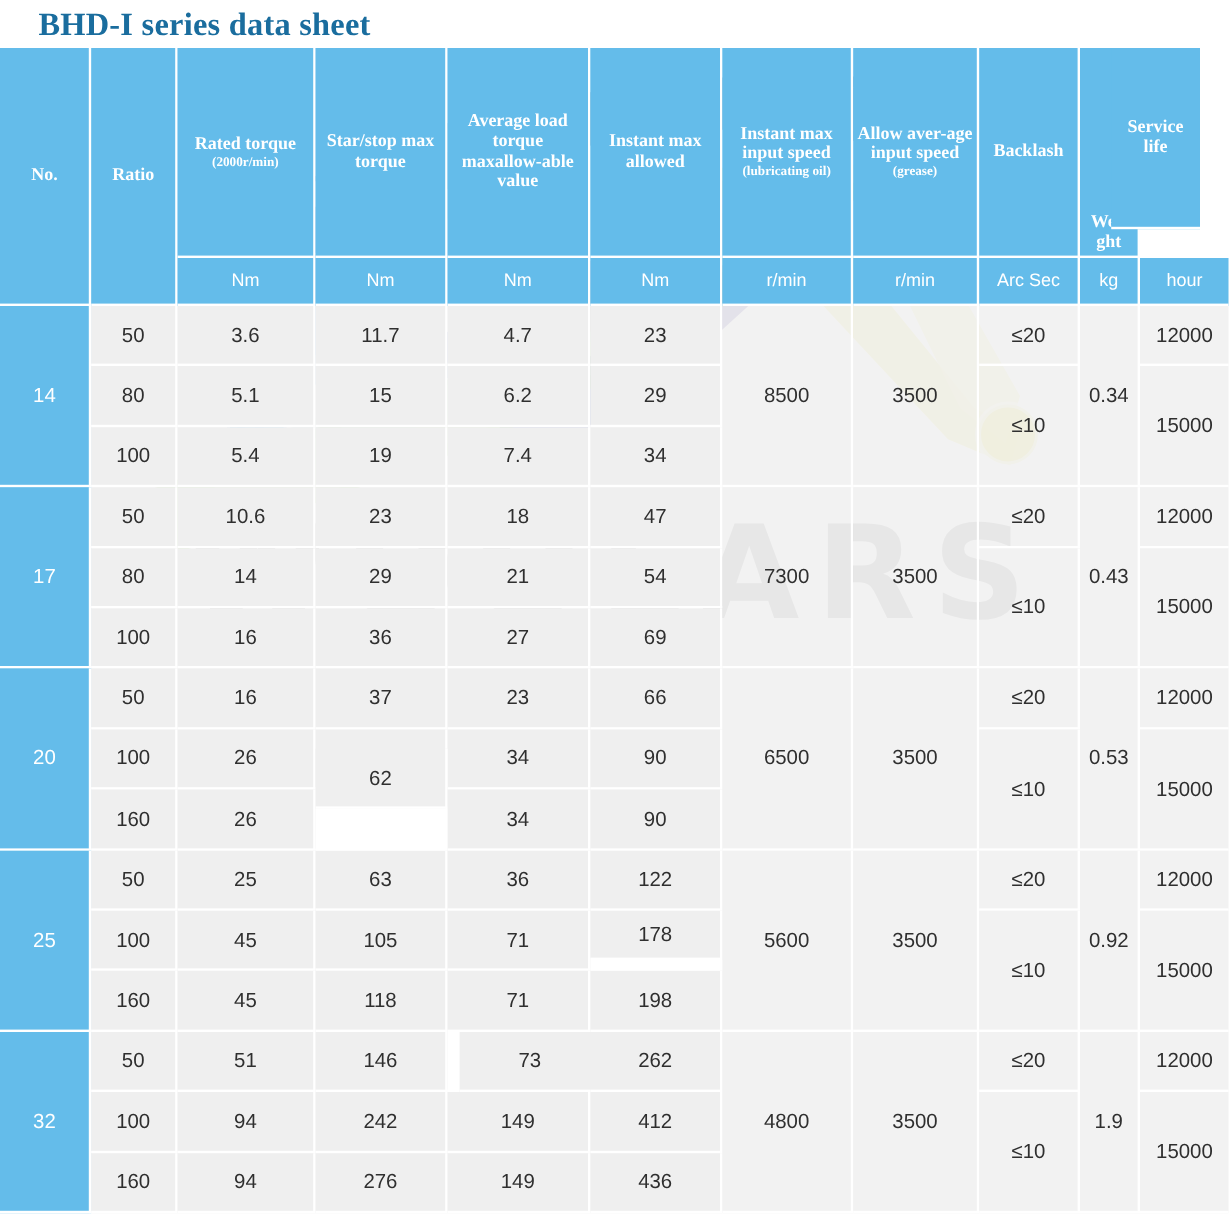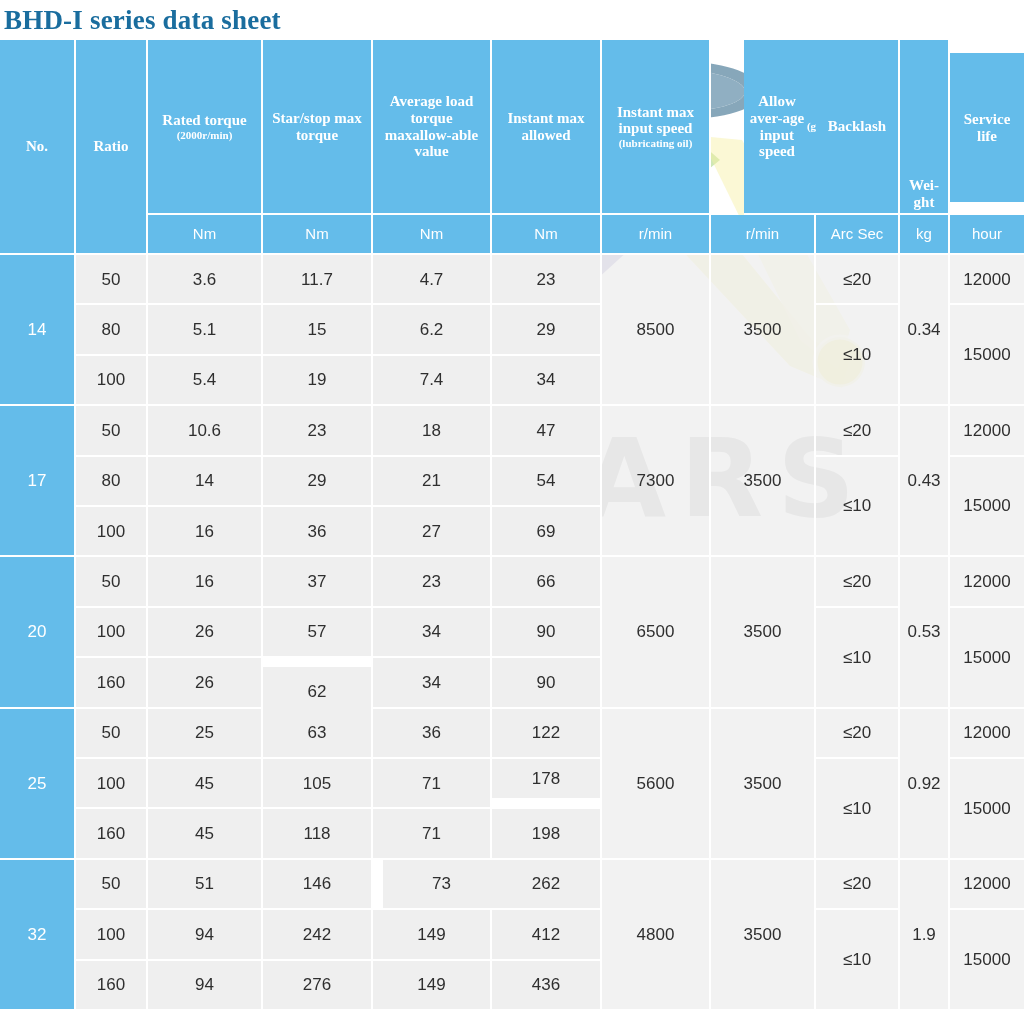--- a/index.html
+++ b/index.html
@@ -14,21 +14,21 @@
     width: 1024px; height: 1012px;
     background: #ffffff;
     overflow: hidden;
   }
 
   
   #title-bar {
     position: absolute; left: 0; top: 0;
     width: 1024px; height: 40px;
     display: flex; align-items: center;
-    padding-left: 4px;
+    padding-left: 32px;
     background: #ffffff;
     z-index: 40;
   }
   #title-bar .title-text {
     font-family: "Liberation Serif", serif;
     font-weight: bold;
     font-size: 27px;
     color: #1a6d9e;
     letter-spacing: 0.2px;
     white-space: nowrap;
@@ -215,31 +215,31 @@
     <div class="cell hcell" style="left:373px;top:0;width:119px;height:175px;">
       <span>Average load torque maxallow-able value</span>
     </div>
     <div class="cell hcell" style="left:492px;top:0;width:110px;height:175px;">
       <span>Instant max allowed</span>
     </div>
     <div class="cell hcell" style="left:602px;top:0;width:109px;height:175px;flex-direction:column;">
       <span>Instant max input speed</span>
       <span class="sub">(lubricating oil)</span>
     </div>
-    <div class="cell hcell" style="left:744px;top:0;width:105px;height:175px;">
+    <div class="cell hcell" style="left:711px;top:0;width:105px;height:175px;flex-direction:column;">
       <span>Allow aver-age input speed</span>
       <span class="sub">(grease)</span>
     </div>
     <div class="cell hcell" style="left:816px;top:0;width:84px;height:175px;">
       <span>Backlash</span>
     </div>
     <div class="cell hcell" style="left:900px;top:0;width:50px;height:175px;align-items:flex-end;">
       <span>Wei-ght</span>
     </div>
-    <div class="cell hcell last-col" style="left:950px;top:0;width:74px;height:151px;margin-top:13px;">
+    <div class="cell hcell last-col" style="left:926px;top:0;width:74px;height:151px;">
       <span>Service life</span>
     </div>
 
     <div class="cell ucell" style="left:148px;top:175px;width:115px;height:40px;">
       <span>Nm</span>
     </div>
     <div class="cell ucell" style="left:263px;top:175px;width:110px;height:40px;">
       <span>Nm</span>
     </div>
     <div class="cell ucell" style="left:373px;top:175px;width:119px;height:40px;">
@@ -435,21 +435,21 @@
         </div>
         <div class="cell dcell" style="left: 492px; top: 567.8px; width: 110px; height: 50.4px;">
           <span>90</span>
         </div>
         <div class="cell dcell" style="left: 76px; top: 618.2px; width: 72px; height: 50.4px;">
           <span>160</span>
         </div>
         <div class="cell dcell" style="left: 148px; top: 618.2px; width: 115px; height: 50.4px;">
           <span>26</span>
         </div>
-        <div class="cell dcell" style="left: 263px; top: 627px; width: 110px; height: 50.4px;">
+        <div class="cell dcell" style="left: 263px; top: 584px; width: 110px; height: 50.4px;">
           <span>62</span>
         </div>
         <div class="cell dcell" style="left: 373px; top: 618.2px; width: 119px; height: 50.4px;">
           <span>34</span>
         </div>
         <div class="cell dcell" style="left: 492px; top: 618.2px; width: 110px; height: 50.4px;">
           <span>90</span>
         </div>
         <div class="cell dcell transparent-bg" style="left: 602px; top: 517.4px; width: 109px; height: 151.2px;">
           <span>6500</span>

